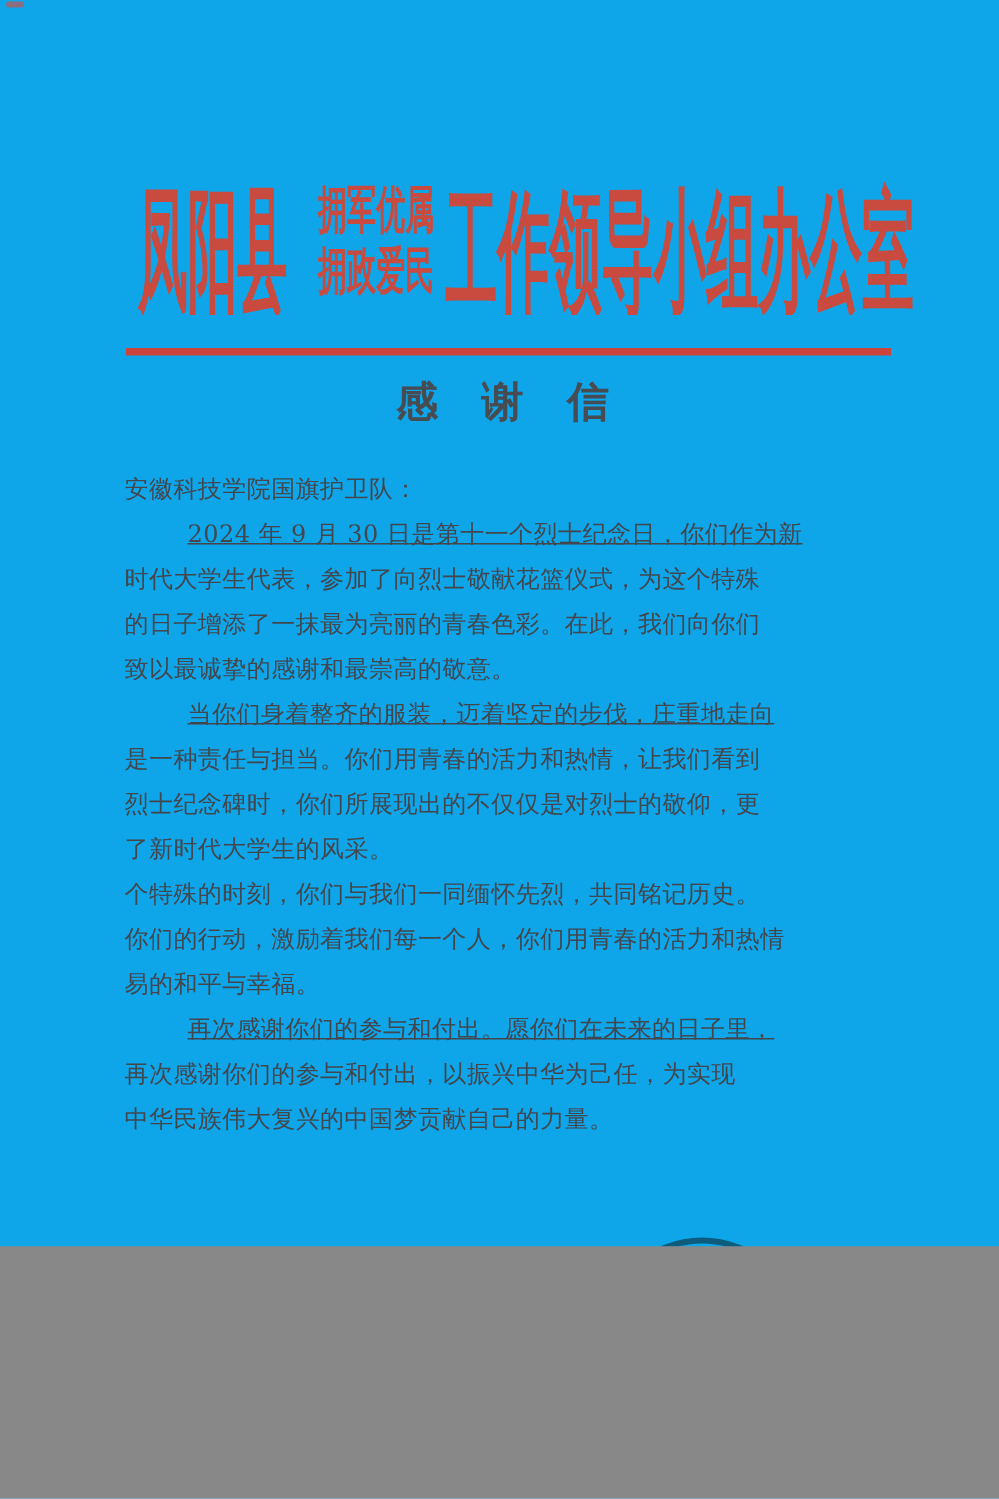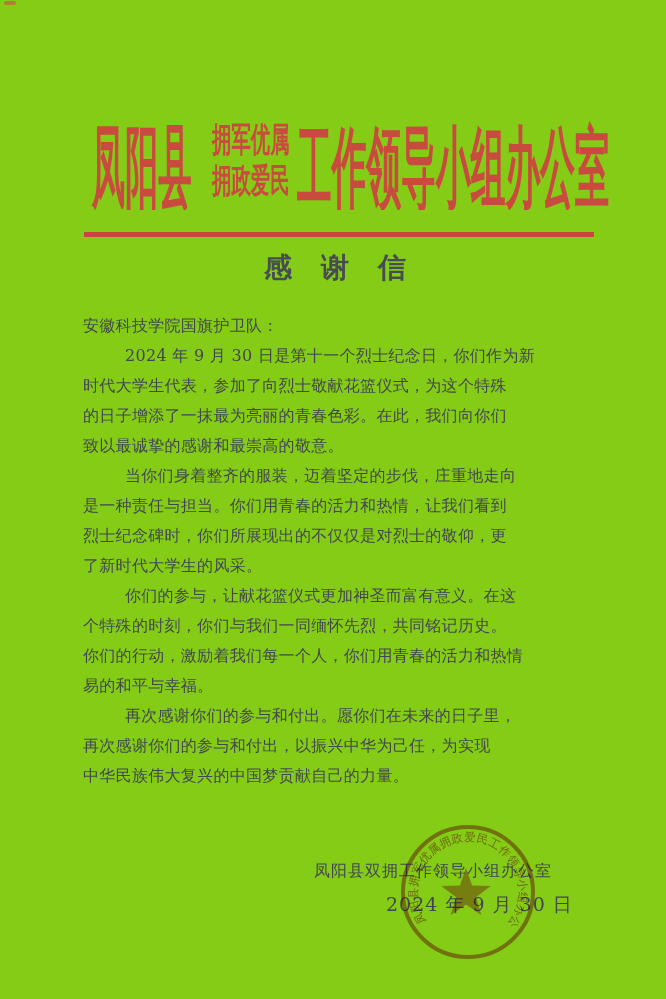--- a/index.html
+++ b/index.html
@@ -1,20 +1,20 @@
 <!DOCTYPE html>
 <html><head>
 <meta charset="utf-8">
 <style>
   html,body{margin:0;padding:0;background:#888;}
   #page{
     position:relative;
-    width:666px;height:999px;
+    width:666px;height:831px;
     margin:0 auto;
-    background:#84cc16;
+    background:#0ea5e9;
     overflow:hidden;
     font-family:"DejaVu Serif","Liberation Serif",serif;
   }
   
   #letterhead-svg{position:absolute;left:0;top:0;}
   .lh-text{
     font-family:"Liberation Serif","DejaVu Serif",serif;
     font-weight:bold;
     fill:#c94b3f;
   }
@@ -40,21 +40,21 @@
   
   #body-block{
     position:absolute;left:83px;top:311px;width:516px;
     font-size:16px;color:#42474e;
   }
   .bline{
     height:30px;line-height:30px;
     letter-spacing:0.3px;
     white-space:nowrap;
   }
-  .bline.indent{padding-left:42px;}
+  .bline.indent{padding-left:42px;text-decoration:underline;}
   
   #signature-org{
     position:absolute;left:314px;top:858px;
     font-size:16px;line-height:26px;letter-spacing:1px;
     color:#42474e;white-space:nowrap;
   }
   #signature-date{
     position:absolute;left:386px;top:891px;
     font-size:19px;line-height:26px;letter-spacing:1px;
     color:#42474e;white-space:nowrap;
@@ -94,21 +94,20 @@
   <div id="body-block">
     <div class="bline">安徽科技学院国旗护卫队：</div>
     <div class="bline indent">2024 年 9 月 30 日是第十一个烈士纪念日，你们作为新</div>
     <div class="bline">时代大学生代表，参加了向烈士敬献花篮仪式，为这个特殊</div>
     <div class="bline">的日子增添了一抹最为亮丽的青春色彩。在此，我们向你们</div>
     <div class="bline">致以最诚挚的感谢和最崇高的敬意。</div>
     <div class="bline indent">当你们身着整齐的服装，迈着坚定的步伐，庄重地走向</div>
     <div class="bline">是一种责任与担当。你们用青春的活力和热情，让我们看到</div>
     <div class="bline">烈士纪念碑时，你们所展现出的不仅仅是对烈士的敬仰，更</div>
     <div class="bline">了新时代大学生的风采。</div>
-    <div class="bline indent">你们的参与，让献花篮仪式更加神圣而富有意义。在这</div>
     <div class="bline">个特殊的时刻，你们与我们一同缅怀先烈，共同铭记历史。</div>
     <div class="bline">你们的行动，激励着我们每一个人，你们用青春的活力和热情</div>
     <div class="bline">易的和平与幸福。</div>
     <div class="bline indent">再次感谢你们的参与和付出。愿你们在未来的日子里，</div>
     <div class="bline">再次感谢你们的参与和付出，以振兴中华为己任，为实现</div>
     <div class="bline">中华民族伟大复兴的中国梦贡献自己的力量。</div>
   </div>
 
   <div id="signature-org">凤阳县双拥工作领导小组办公室</div>
   <div id="signature-date">2024 年 9 月 30 日</div>

